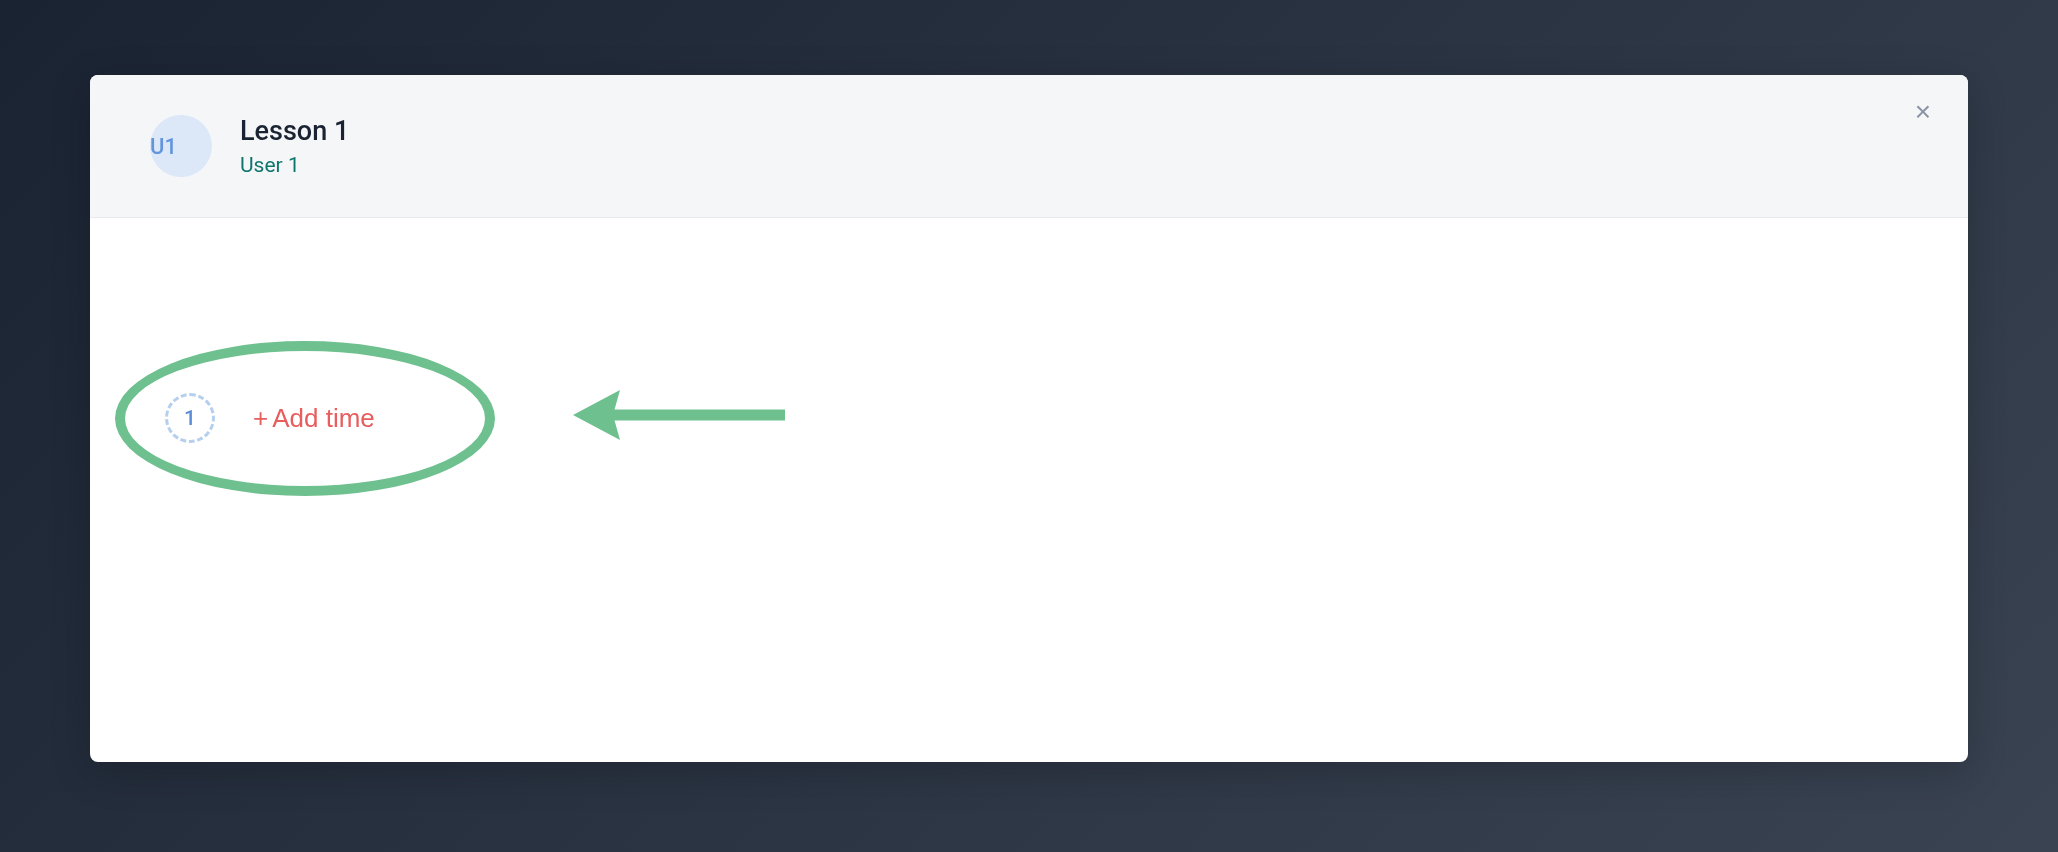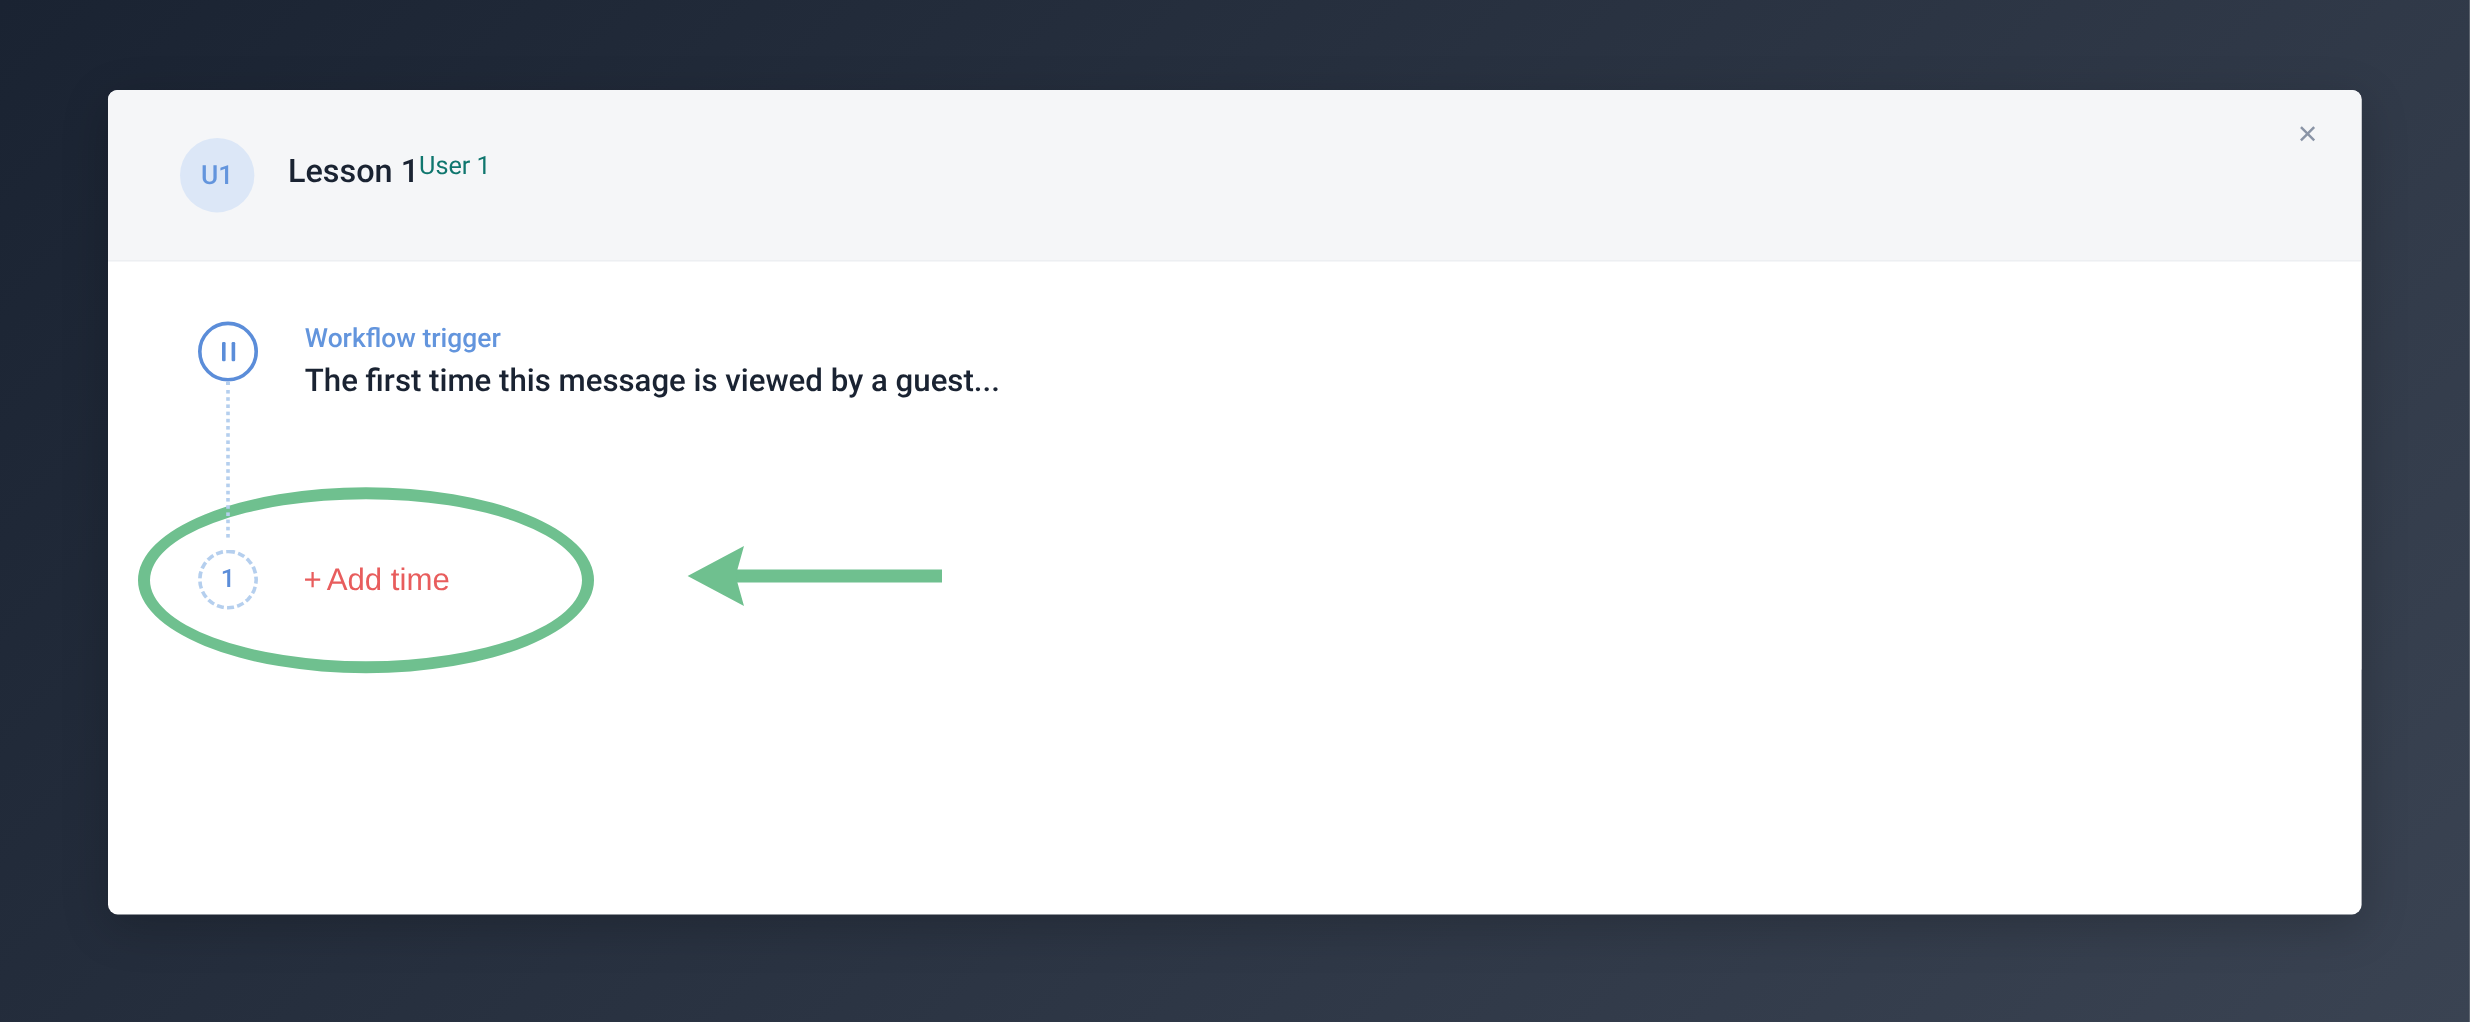--- a/index.html
+++ b/index.html
@@ -44,30 +44,29 @@
       border-bottom: 1px solid #e8eaef;
     }
     
     .avatar {
       width: 62px;
       height: 62px;
       border-radius: 50%;
       background: #dce7f7;
       display: flex;
       align-items: center;
-      justify-content: center;
       color: #6395dd;
       font-size: 22px;
       font-weight: 500;
       margin-right: 28px;
     }
     
     .header-text {
       display: flex;
-      flex-direction: row;
+      flex-direction: column;
     }
     
     .lesson-title {
       font-size: 27px;
       font-weight: 500;
       color: #1a2332;
       margin-bottom: 6px;
     }
     
     .user-name {
@@ -245,35 +244,20 @@
       <div class="lesson-title">Lesson 1</div>
       <div class="user-name">User 1</div>
     </div>
     <button class="close-button">
       <span>×</span>
     </button>
   </div>
 
   <div class="modal-body">
 
-    <div class="workflow-row">
-      <div class="step-marker-column">
-        <div class="trigger-circle">
-          <div class="pause-icon">
-            <div class="pause-bar"></div>
-            <div class="pause-bar"></div>
-          </div>
-        </div>
-        <div class="connector-line"></div>
-      </div>
-      <div class="step-content">
-        <div class="trigger-label">Workflow trigger</div>
-        <div class="trigger-description">The first time this message is viewed by a guest...</div>
-      </div>
-    </div>
 
     <div class="add-step-row">
       <div class="highlight-ellipse"></div>
       <div class="step-number-circle">
         <span>1</span>
       </div>
       <button class="add-step-button">
         <span class="plus-sign">+</span>
         <span>Add time</span>
       </button>

